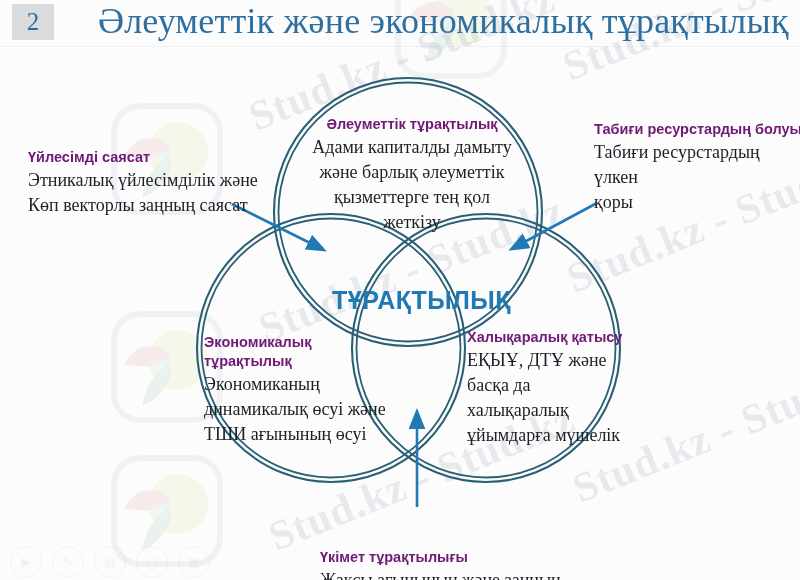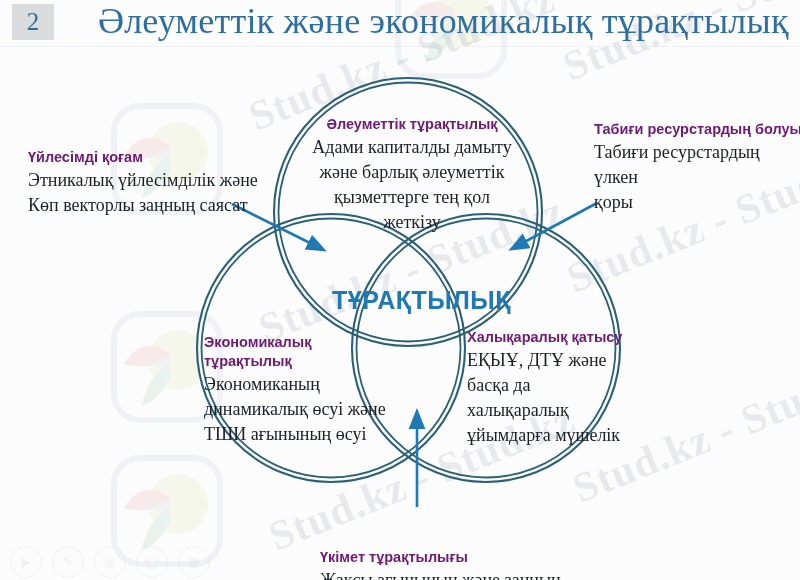--- a/index.html
+++ b/index.html
@@ -152,21 +152,21 @@
     </g>
 
     <g stroke="#1f79b5" stroke-width="2.6" marker-end="url(#ahead)">
       <line x1="232" y1="204" x2="318" y2="247"></line>
       <line x1="597" y1="203" x2="517" y2="246"></line>
       <line x1="417" y1="507" x2="417" y2="418"></line>
     </g>
   </svg>
 
   <div class="blk" id="b-harmony">
-    <p class="h">Үйлесімді қоғам</p>
+    <p class="h">Үйлесімді саясат</p>
     <p class="b">Этникалық үйлесімділік және
 Көп векторлы заңның саясат</p>
   </div>
 
   <div class="blk" id="b-social">
     <p class="h">Әлеуметтік тұрақтылық</p>
     <p class="b">Адами капиталды дамыту
 және барлық әлеуметтік
 қызметтерге тең қол
 жеткізу</p>

